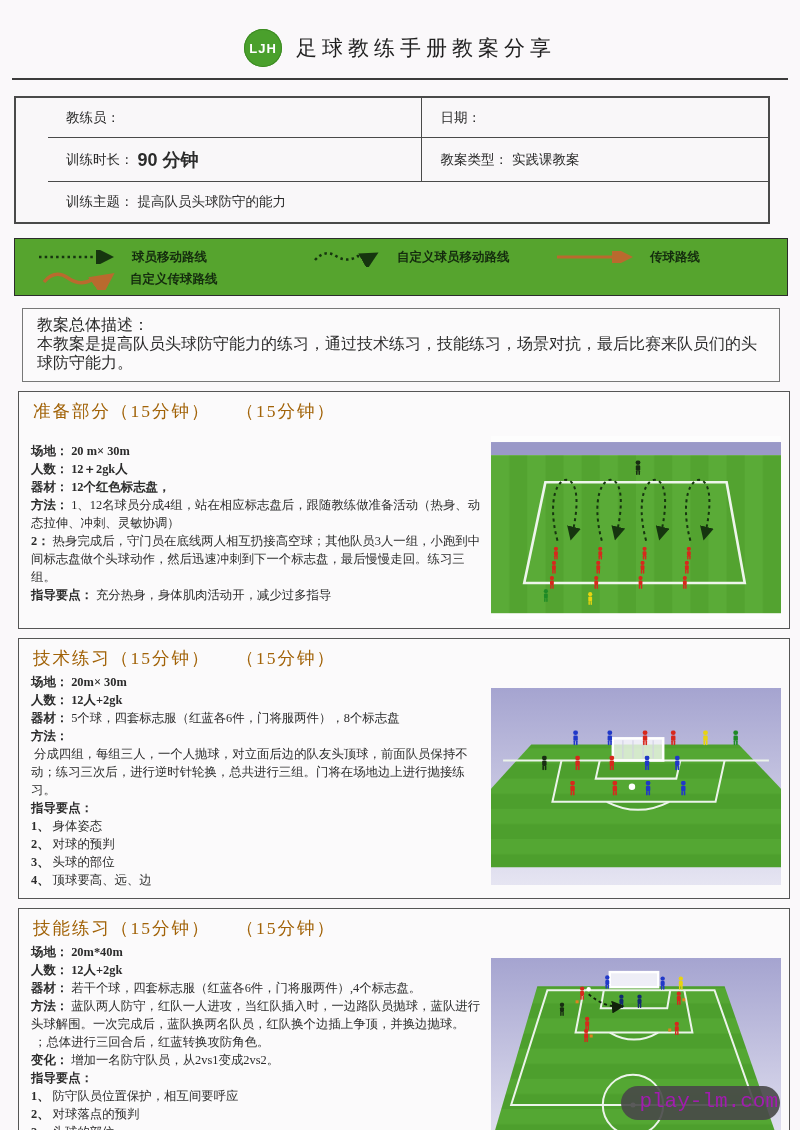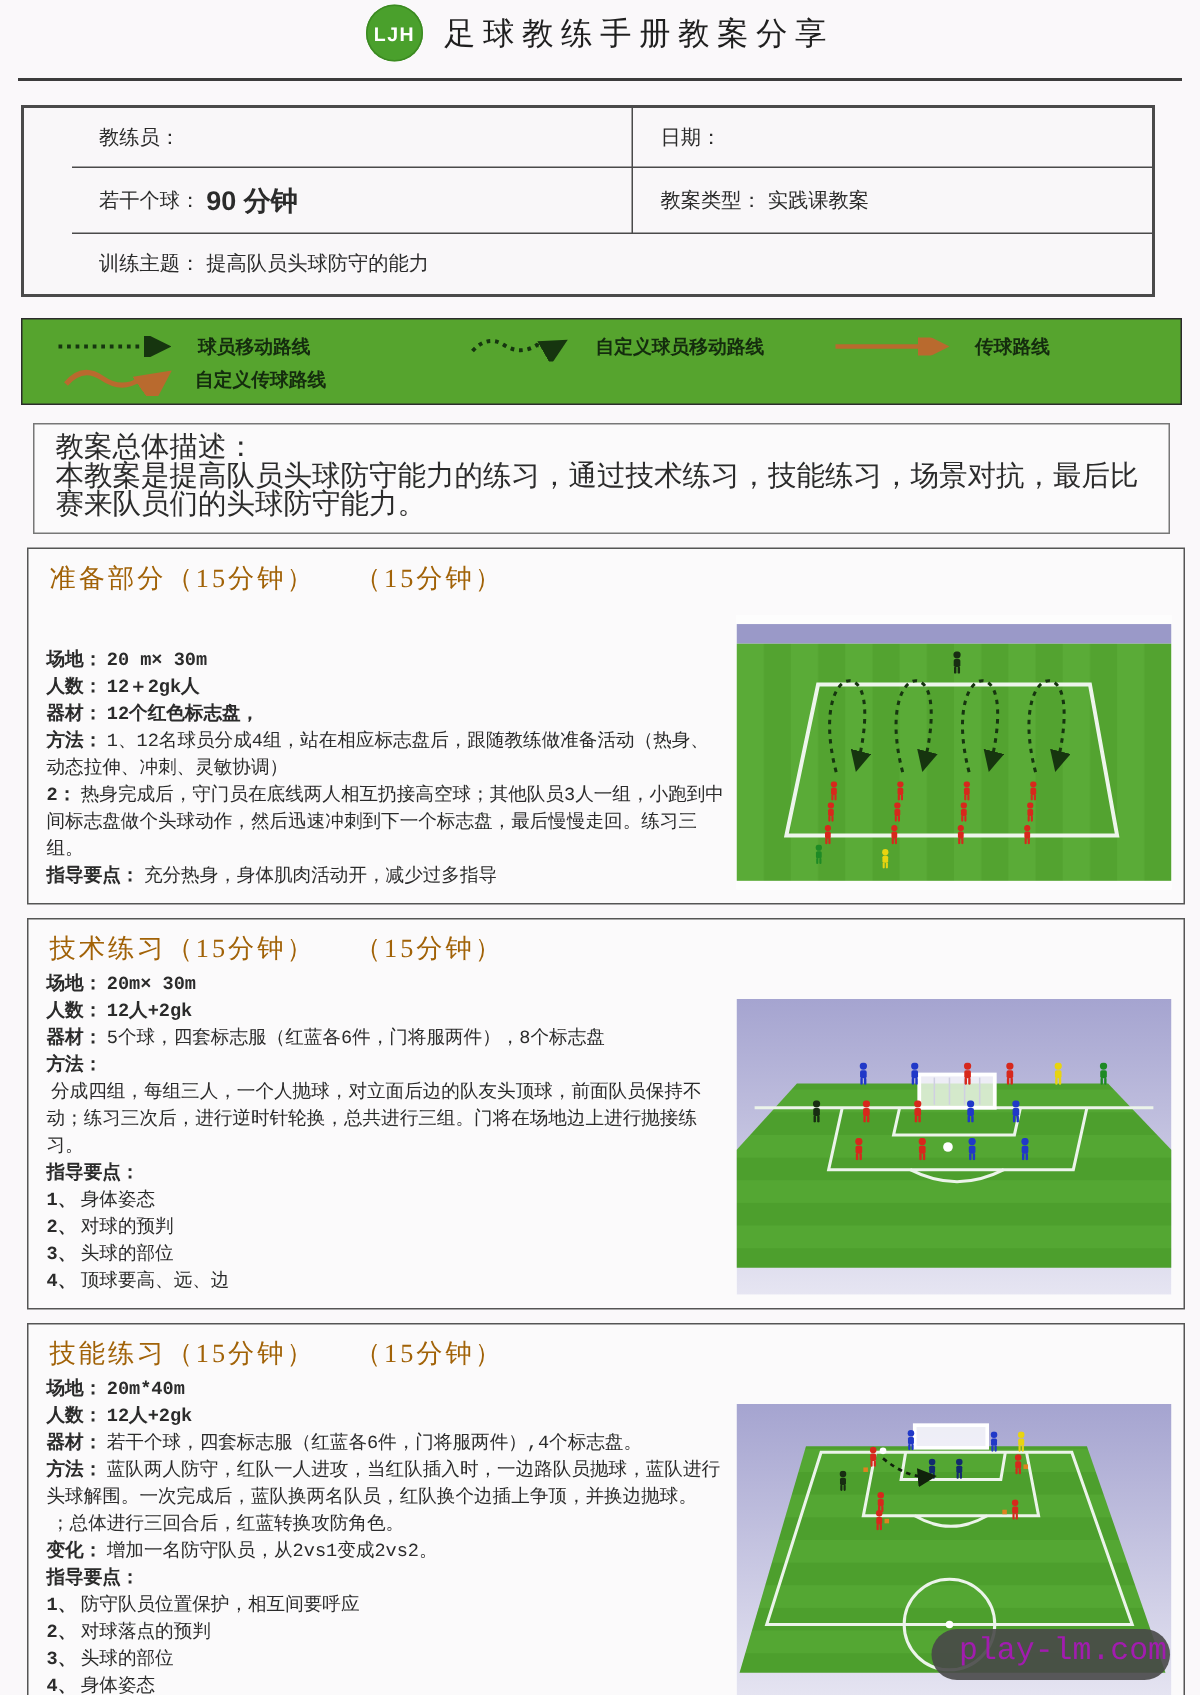--- a/index.html
+++ b/index.html
@@ -1,43 +1,43 @@
 <!DOCTYPE html>
 <html><head>
 <meta charset="utf-8">
 <style>
   html,body{margin:0;padding:0;background:#e9e7e9;}
   .page{position:relative;width:800px;height:1130px;margin:0 auto;background:#faf8fa;
         font-family:"Liberation Serif","DejaVu Serif",serif;color:#2b2b2b;overflow:hidden;}
   
-  header{display:flex;align-items:center;justify-content:center;gap:14px;height:44px;}
+  header{display:flex;align-items:center;justify-content:center;gap:14px;padding-top:26px;height:44px;}
   .logo{width:38px;height:38px;border-radius:50%;background:#4aa02c;display:flex;align-items:center;justify-content:center;
         color:#fff;font-family:"Liberation Sans",sans-serif;font-weight:bold;font-size:13px;letter-spacing:1px;box-shadow:0 0 0 1px #3c8a22 inset;}
   h1{margin:0;font-size:21px;font-weight:normal;letter-spacing:5px;color:#1f1f1f;}
   .rule{border-bottom:2px solid #3c3c3c;margin:8px 12px 0 12px;}
   
   .info-table{margin:16px 30px 0 14px;border:2px solid #4a4a4a;display:grid;
               grid-template-columns:52% 48%;grid-template-rows:40px 44px 40px;font-size:13.5px;background:#f9f7f9;padding-left:32px;}
   .cell{display:flex;align-items:center;padding-left:18px;}
   .cell.c1{border-right:1.6px solid #4a4a4a;}
   .cell.r1,.cell.r2{border-bottom:1.6px solid #4a4a4a;}
   .cell.full{grid-column:1 / -1;}
   .ilbl{margin-right:4px;}
   .ival.num{font-family:"Liberation Sans",sans-serif;font-weight:bold;font-size:18px;}
   
   .legend{position:relative;margin:14px 12px 0 14px;height:56px;background:#56a42e;border:1px solid #2c2c2c;}
   .lg-item{position:absolute;display:flex;align-items:center;gap:9px;height:22px;}
   .lg-label{font-size:12.5px;font-weight:bold;color:#142c0e;white-space:nowrap;}
   
-  .overview{margin:12px 20px 0 22px;border:1px solid #777;padding:6px 14px 9px 14px;font-size:19px;line-height:19px;background:#fbfafb;}
+  .overview{margin:12px 20px 0 22px;border:1px solid #777;padding:6px 14px 9px 14px;font-size:16px;line-height:19px;background:#fbfafb;}
   
   .sec{margin:9px 10px 0 18px;border:1.6px solid #555;padding:5px 8px 9px 12px;background:#fbfafb;}
   .sec-title{font-size:17.5px;color:#a16207;letter-spacing:2px;margin:2px 0 3px 2px;}
   .sec-title .st2{margin-left:26px;}
-  .sec-body{display:flex;align-items:flex-end;font-family:Liberation Mono, monospace;}
+  .sec-body{display:flex;align-items:center;}
   .sec-text{flex:1 1 auto;min-width:0;padding-right:8px;}
   .line{font-size:12.4px;line-height:18px;}
   .lbl{font-weight:bold;margin-right:3px;}
   .val.b{font-weight:bold;}
   .sec-fig{flex:0 0 290px;width:290px;padding-top:10px;}
   .sec-fig svg{display:block;width:100%;height:auto;background:#fff;}
   
   .c-red{fill:#d7281c}.c-blue{fill:#2038c8}.c-navy{fill:#122a6e}
   .c-yel{fill:#e8d410}.c-grn{fill:#1e8a25}.c-drk{fill:#182d12}
   .loop{fill:none;stroke:#16350f;stroke-width:2;stroke-dasharray:3,3.4;}
@@ -92,21 +92,21 @@
   <div class="rule"></div>
 
   <div class="info-table">
     <div class="cell c1 r1">
         <span class="ilbl">教练员：</span>
       </div>
     <div class="cell r1">
         <span class="ilbl">日期：</span>
       </div>
     <div class="cell c1 r2">
-        <span class="ilbl">若干个球：</span>
+        <span class="ilbl">训练时长：</span>
         <span class="ival num">90 分钟</span>
       </div>
     <div class="cell r2">
         <span class="ilbl">教案类型：</span>
         <span class="ival">实践课教案</span>
       </div>
     <div class="cell full">
         <span class="ilbl">训练主题：</span>
         <span class="ival">提高队员头球防守的能力</span>
       </div>

